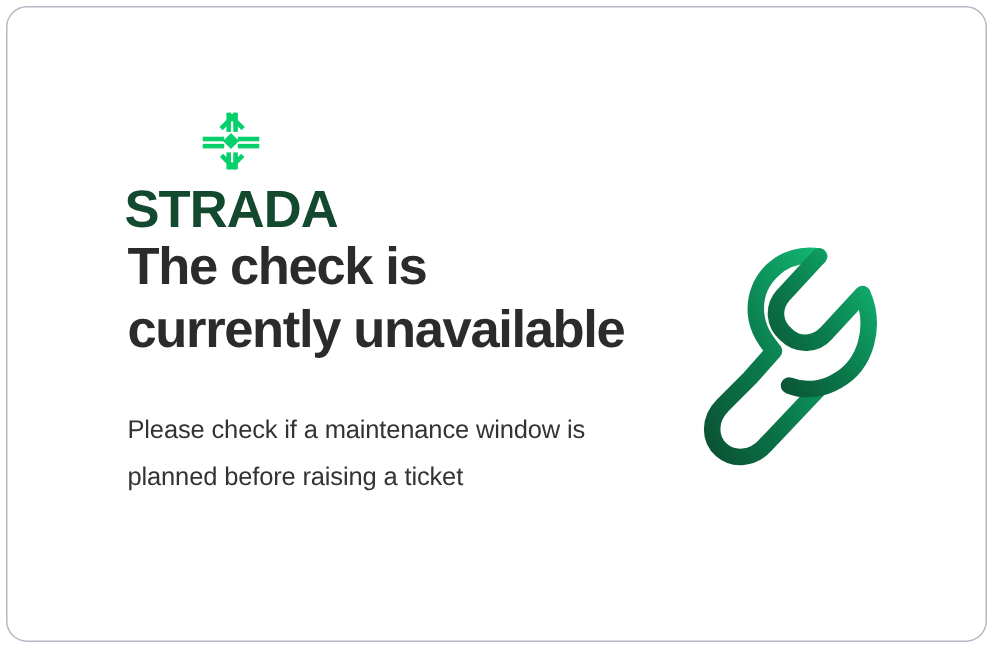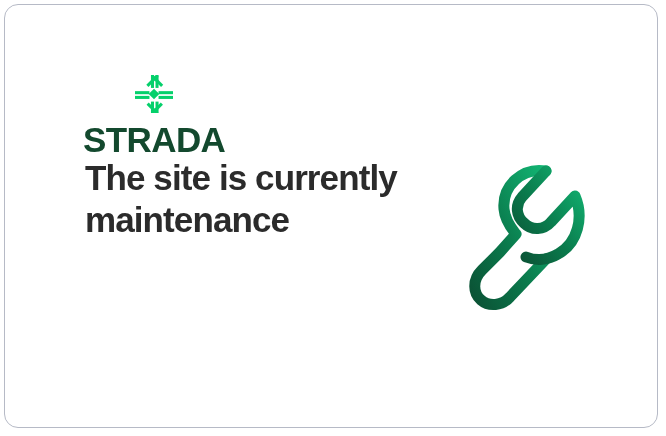--- a/index.html
+++ b/index.html
@@ -126,22 +126,23 @@
           <rect x="54" y="-4" width="8" height="38" transform="rotate(-45 58 15)"></rect>
           <rect x="42" y="70" width="8" height="36" transform="rotate(-45 46 88)"></rect>
           <rect x="54" y="70" width="8" height="36" transform="rotate(45 58 88)"></rect>
 
           <polygon points="50,36 64,50 50,64 36,50"></polygon>
         </g>
       </svg>
       <span class="logo-word">STRADA</span>
     </div>
 
-    <h1 class="headline">The site is currently maintenance</h1>
+    <h1 class="headline">The check is currently unavailable</h1>
 
+    <p class="body-copy">Please check if a maintenance window is planned before raising a ticket</p>
 
     <svg class="wrench" viewBox="0 0 160 160" aria-hidden="true">
       <defs>
         <linearGradient id="wrenchGrad" x1="0" y1="1" x2="1" y2="0">
           <stop offset="0%" stop-color="#0b5235"></stop>
           <stop offset="45%" stop-color="#0a7a4c"></stop>
           <stop offset="100%" stop-color="#12b573"></stop>
         </linearGradient>
       </defs>
       <g fill="none" stroke="url(#wrenchGrad)" stroke-width="11" stroke-linecap="round" stroke-linejoin="round">

